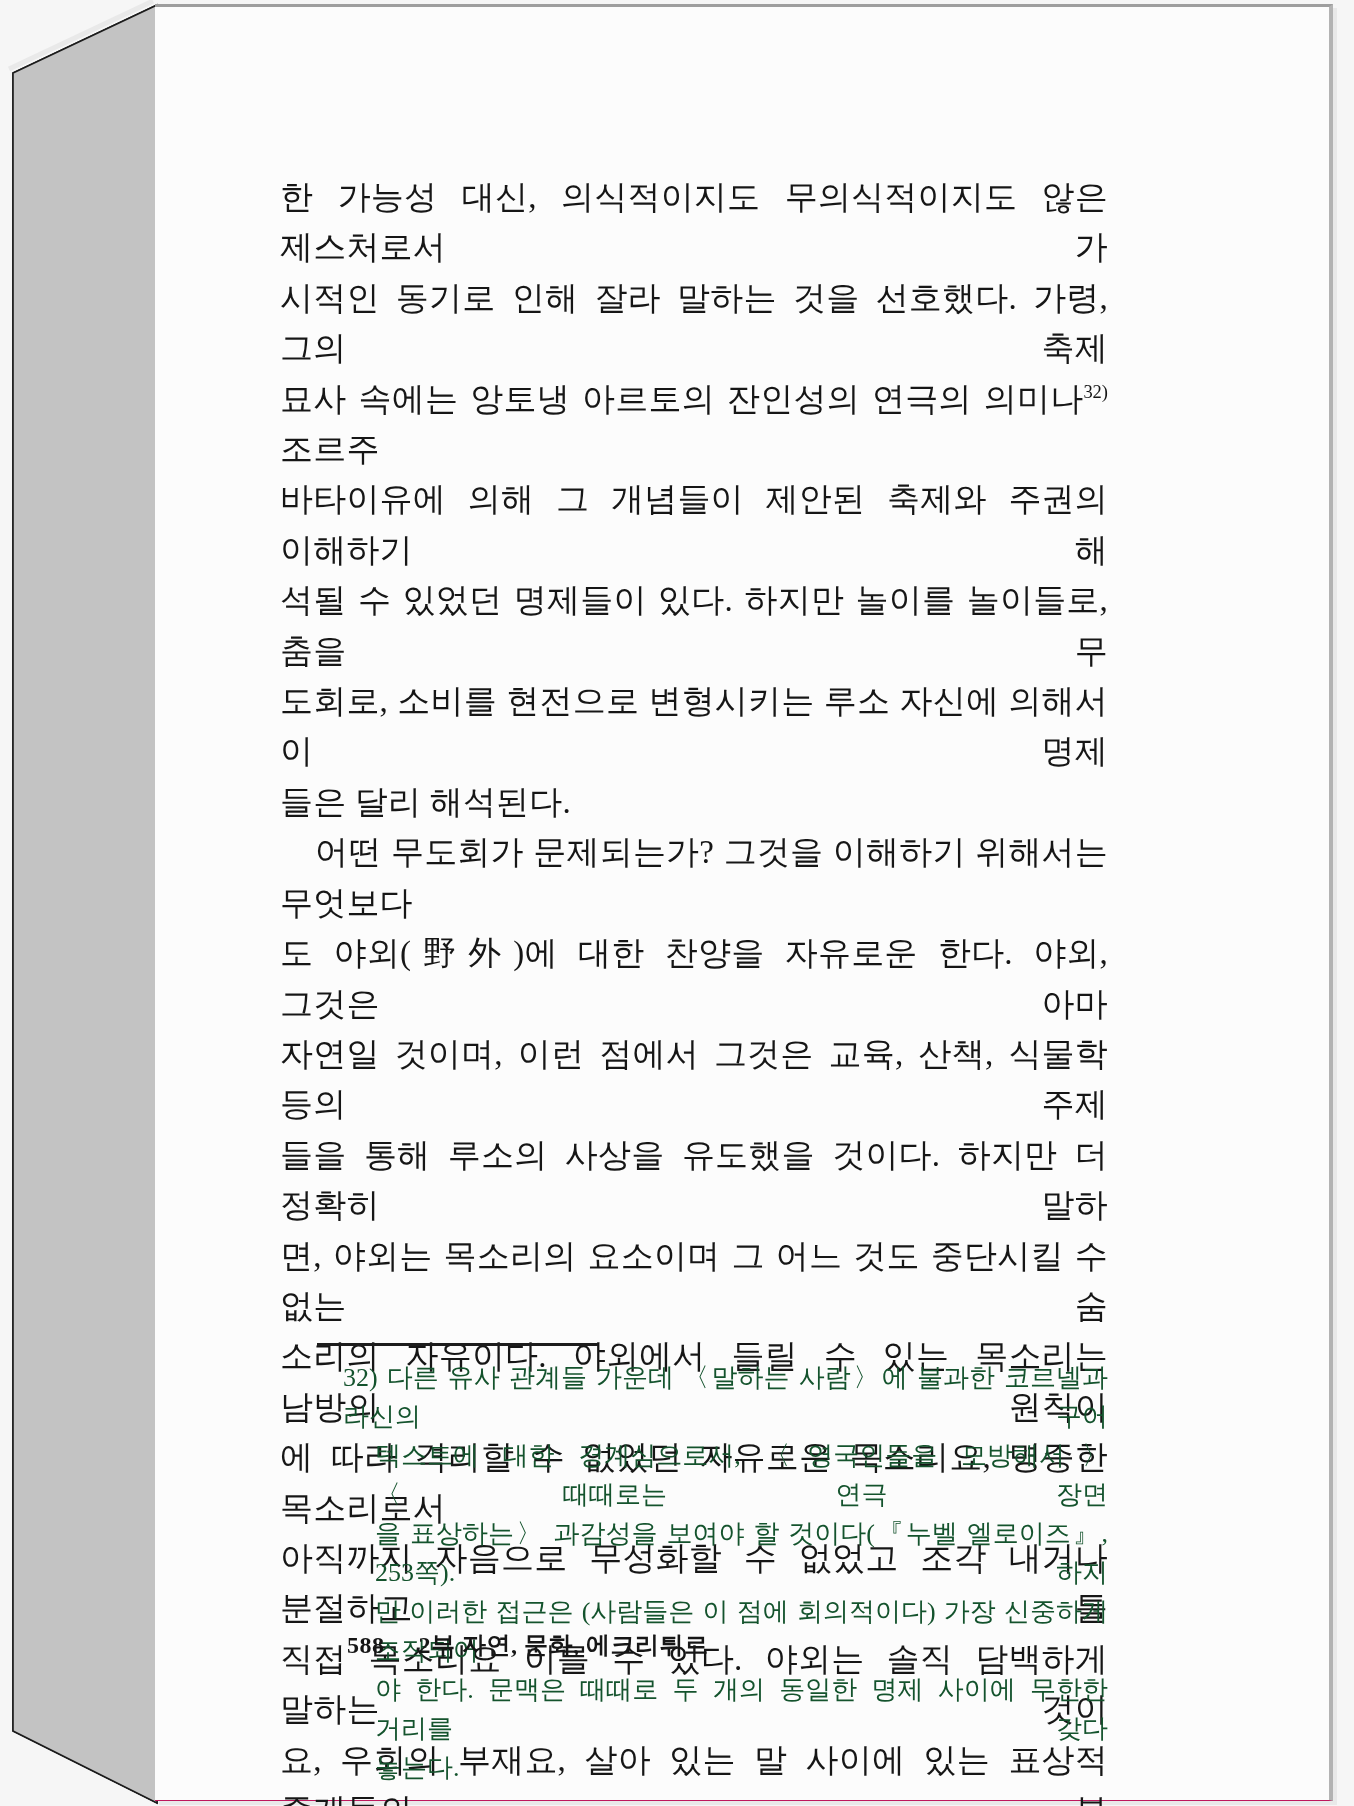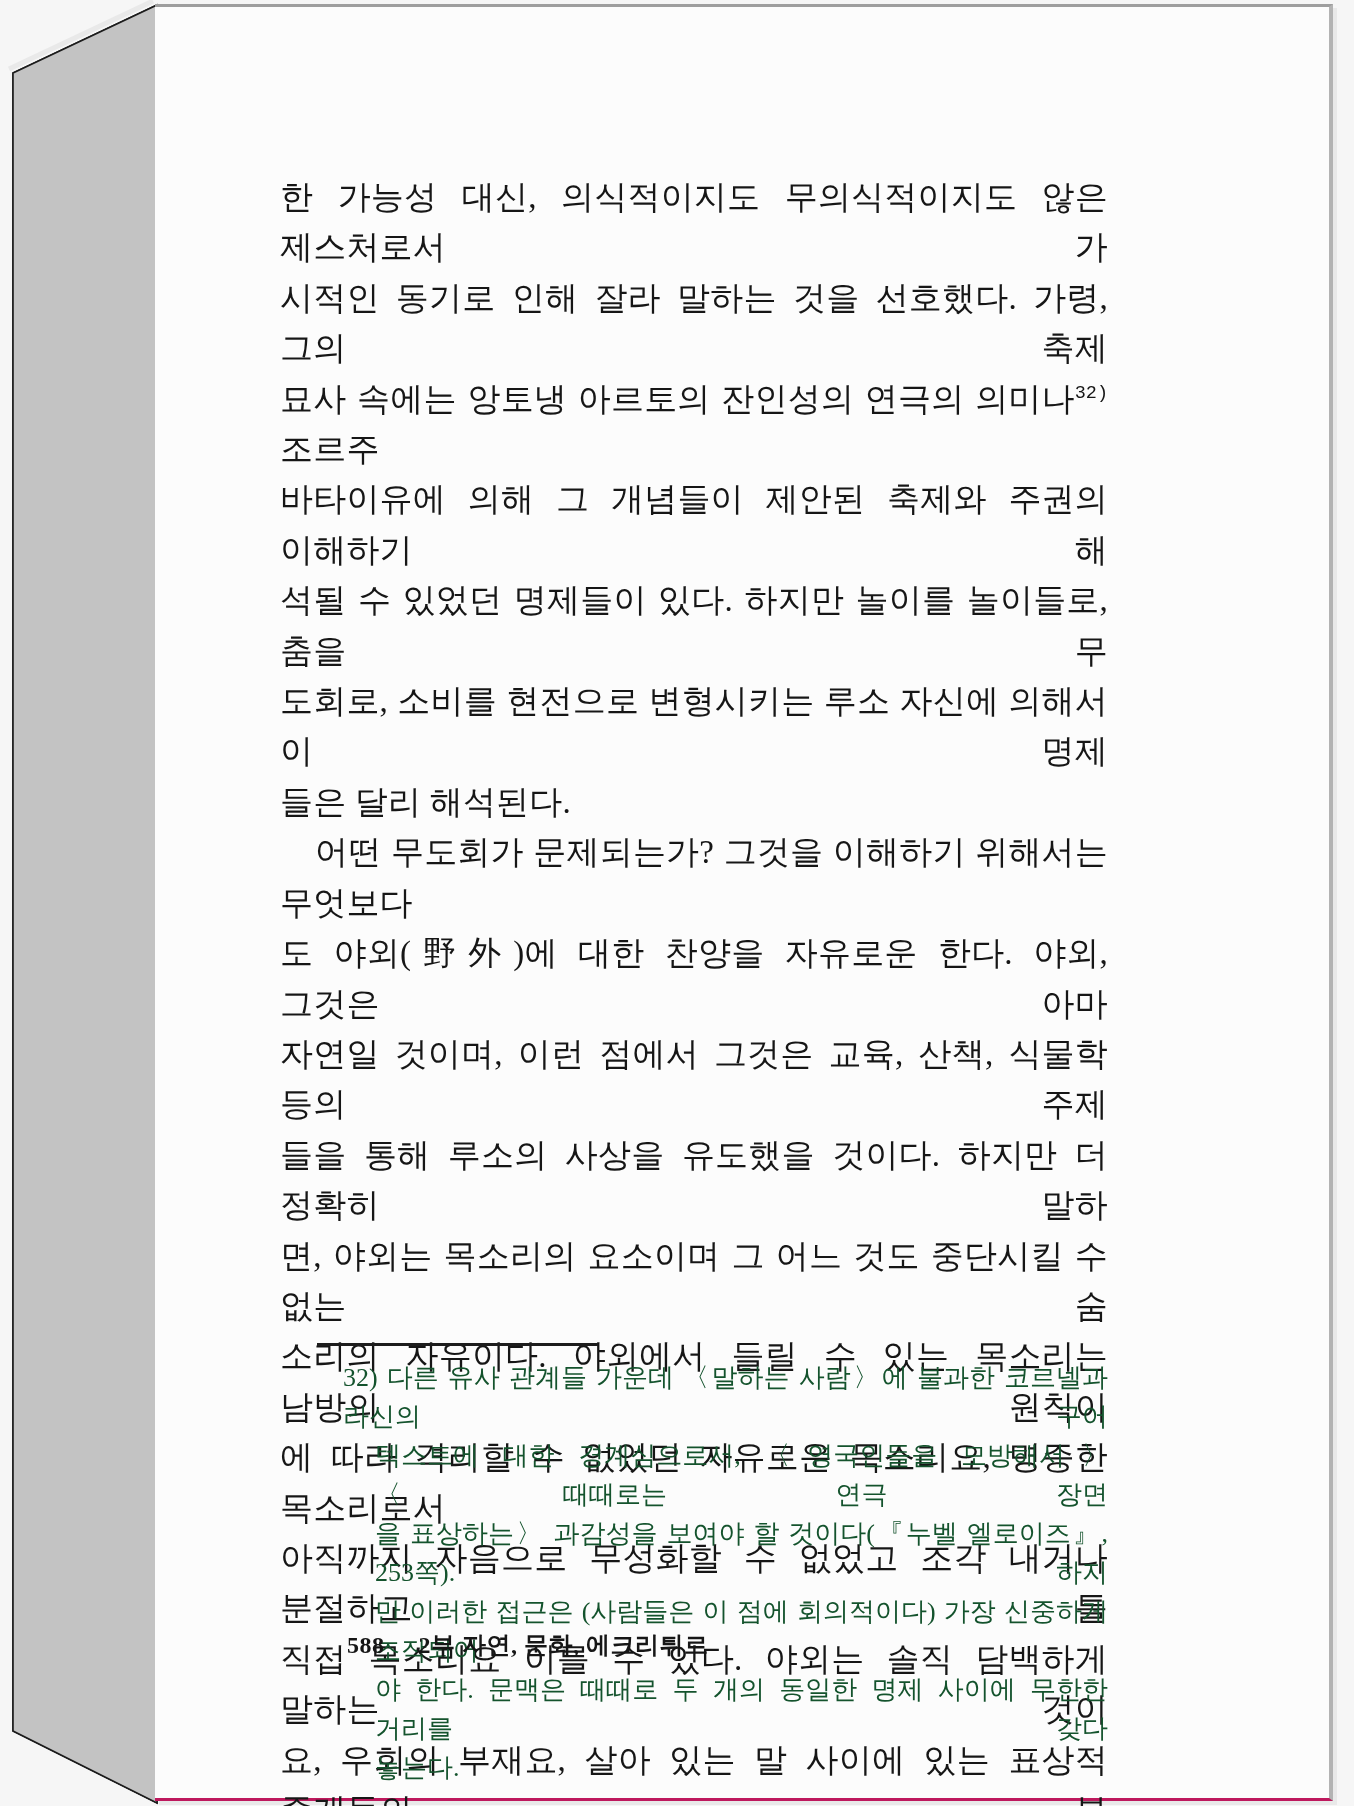--- a/index.html
+++ b/index.html
@@ -9,33 +9,33 @@
     position:relative;
     font-family:"Liberation Serif","DejaVu Serif",serif;
     overflow:hidden;
   }
   .spine-svg{position:absolute;left:0;top:0;width:170px;height:1806px;}
   .page{
     position:absolute;left:155px;top:4px;width:1178px;height:1797px;
     background:#fcfcfc;
     border-top:3px solid #9e9e9e;
     border-right:4px solid #b3b3b3;
-    border-bottom:3px solid #be185d;
+    border-bottom:1px solid #be185d;
     box-shadow:4px 4px 0 rgba(0,0,0,0.05);
     box-sizing:border-box;
   }
   .body-text{
     position:absolute;left:125px;top:165px;width:828px;
     font-size:33px;line-height:50.4px;color:#161616;
     letter-spacing:0.2px;
   }
   .bline{text-align:justify;text-align-last:left;word-break:keep-all;white-space:normal;}
   .bline.just{text-align-last:justify;}
   .bline.indent{text-indent:35px;}
-  sup{font-size:0.56em;line-height:0;vertical-align:super;letter-spacing:0;font-family:Liberation Mono, monospace;}
+  sup{font-size:0.56em;line-height:0;vertical-align:super;letter-spacing:0;}
   .fn-rule{
     position:absolute;left:162px;top:1336px;width:281px;height:3px;background:#1d1d1d;
   }
   .footnote{
     position:absolute;left:188px;top:1351px;width:765px;
     font-size:26px;line-height:39px;color:#14532d;
   }
   .fline{text-align:justify;text-align-last:left;word-break:keep-all;}
   .fline.just{text-align-last:justify;}
   .fline:not(.first){margin-left:32px;}

